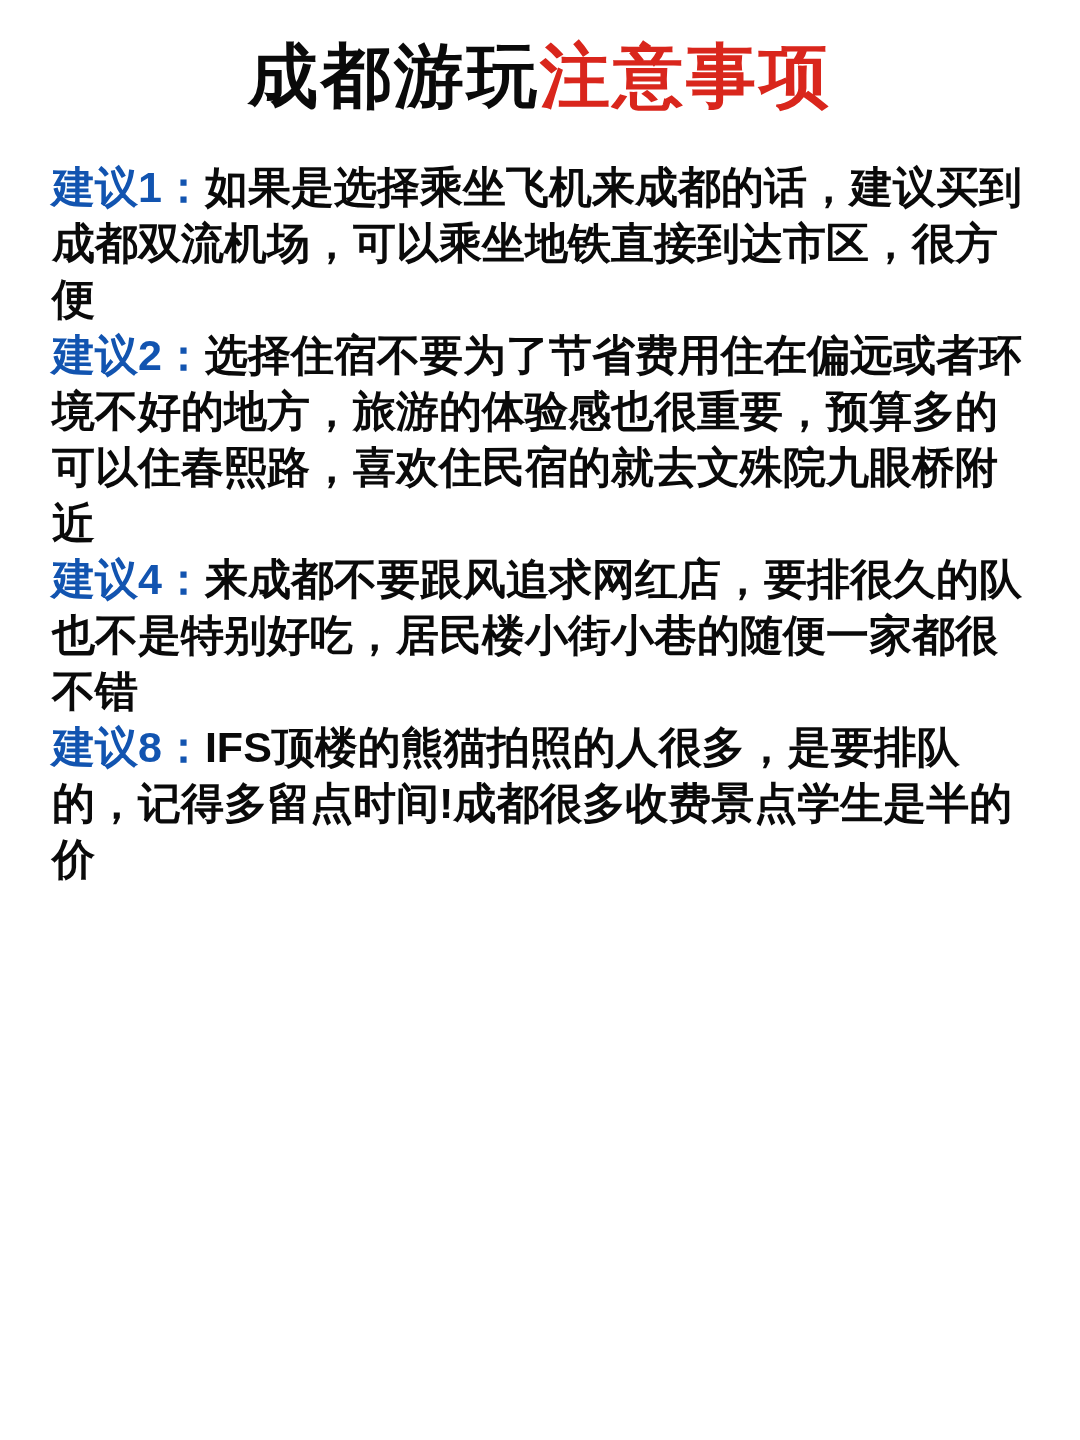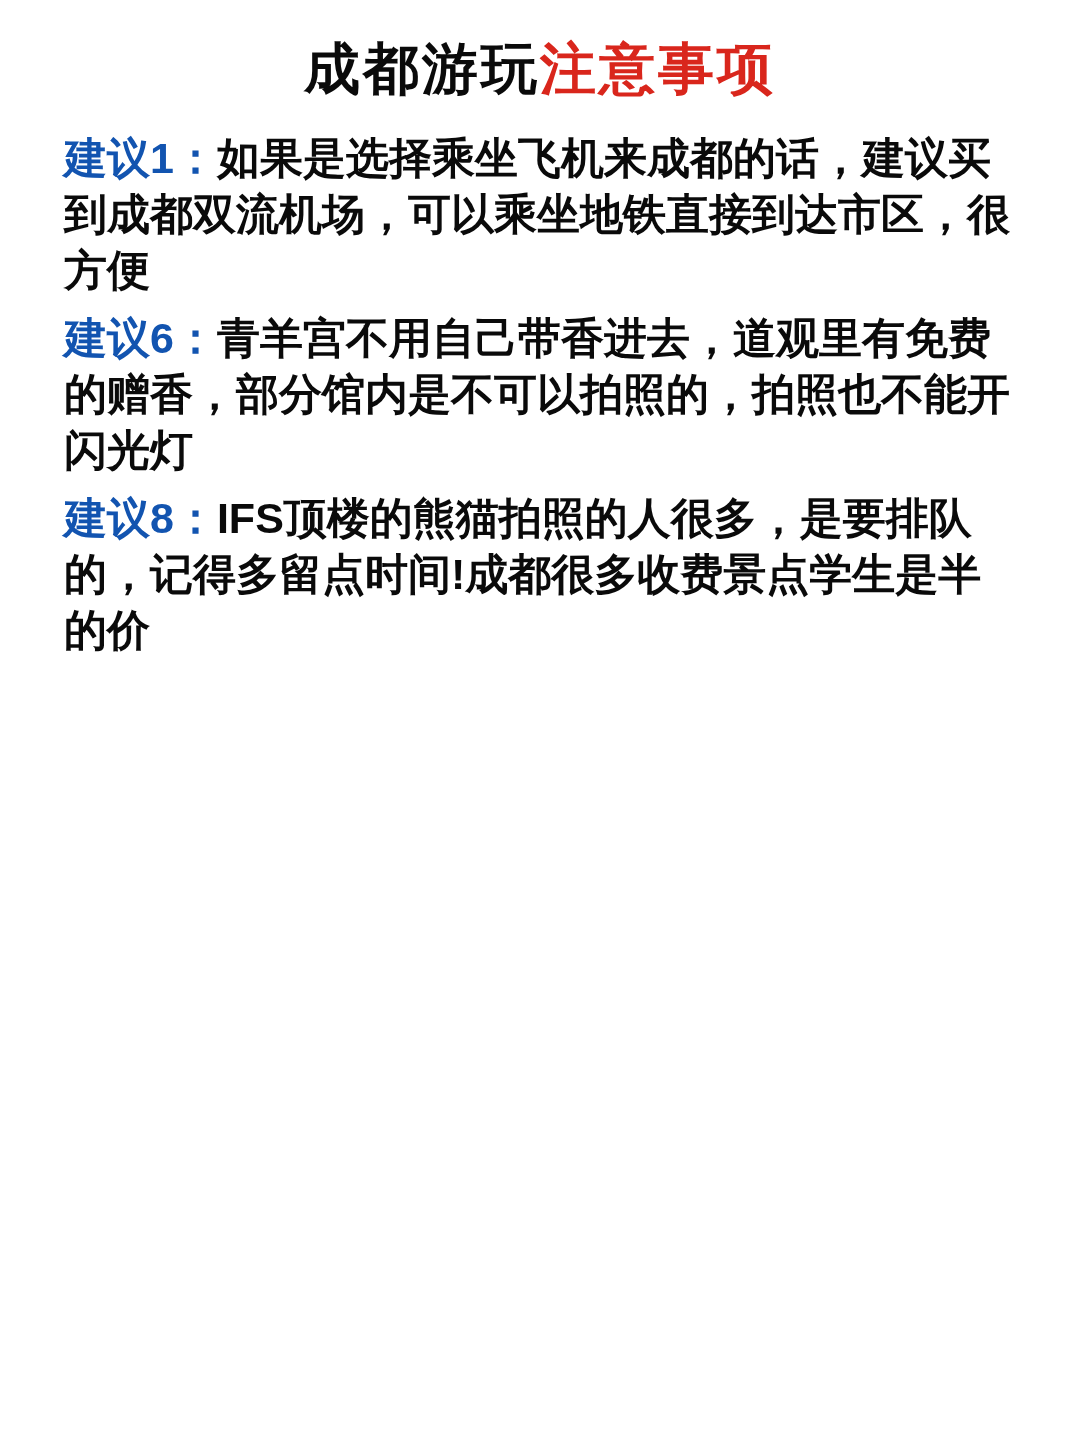--- a/index.html
+++ b/index.html
@@ -16,36 +16,36 @@
   }
   .page {
     width: 1080px;
     min-height: 1440px;
     box-sizing: border-box;
     padding: 30px 52px 30px 52px;
     background: #ffffff;
   }
   .title {
     text-align: center;
-    font-size: 56px;
+    font-size: 70px;
     line-height: 1.1;
     font-weight: 900;
     letter-spacing: 3px;
-    margin: 8px 0 30px 0;
+    margin: 8px 0 44px 0;
     white-space: nowrap;
   }
   .title .title-black { color: #0a0a0a; }
   .title .title-red   { color: #d9261c; }
   .tips {
     font-size: 43px;
     line-height: 56px;
     font-weight: 700;
   }
   .tip {
-    margin: 12px;
+    margin: 0;
     padding: 0;
     text-align: left;
     color: #0a0a0a;
   }
   .tip-label {
     color: #1254b0;
     font-weight: 800;
   }
 </style>
 </head>
@@ -56,27 +56,30 @@
   <h1 class="title">
     <span class="title-black">成都游玩</span><span class="title-red">注意事项</span>
   </h1>
 
   <div class="tips">
 
     <p class="tip">
       <span class="tip-label">建议1：</span><span class="tip-text">如果是选择乘坐飞机来成都的话，建议买到成都双流机场，可以乘坐地铁直接到达市区，很方便</span>
     </p>
 
-
-
+    <p class="tip">
+      <span class="tip-label">建议2：</span><span class="tip-text">选择住宿不要为了节省费用住在偏远或者环境不好的地方，旅游的体验感也很重要，预算多的可以住春熙路，喜欢住民宿的就去文殊院九眼桥附近</span>
+    </p>
 
 
     <p class="tip">
-      <span class="tip-label">建议6：</span><span class="tip-text">青羊宫不用自己带香进去，道观里有免费的赠香，部分馆内是不可以拍照的，拍照也不能开闪光灯</span>
+      <span class="tip-label">建议4：</span><span class="tip-text">来成都不要跟风追求网红店，要排很久的队也不是特别好吃，居民楼小街小巷的随便一家都很不错</span>
     </p>
+
+
 
 
     <p class="tip">
       <span class="tip-label">建议8：</span><span class="tip-text">IFS顶楼的熊猫拍照的人很多，是要排队的，记得多留点时间!成都很多收费景点学生是半的价</span>
     </p>
 
   </div>
 </div>
 
 </body></html>

